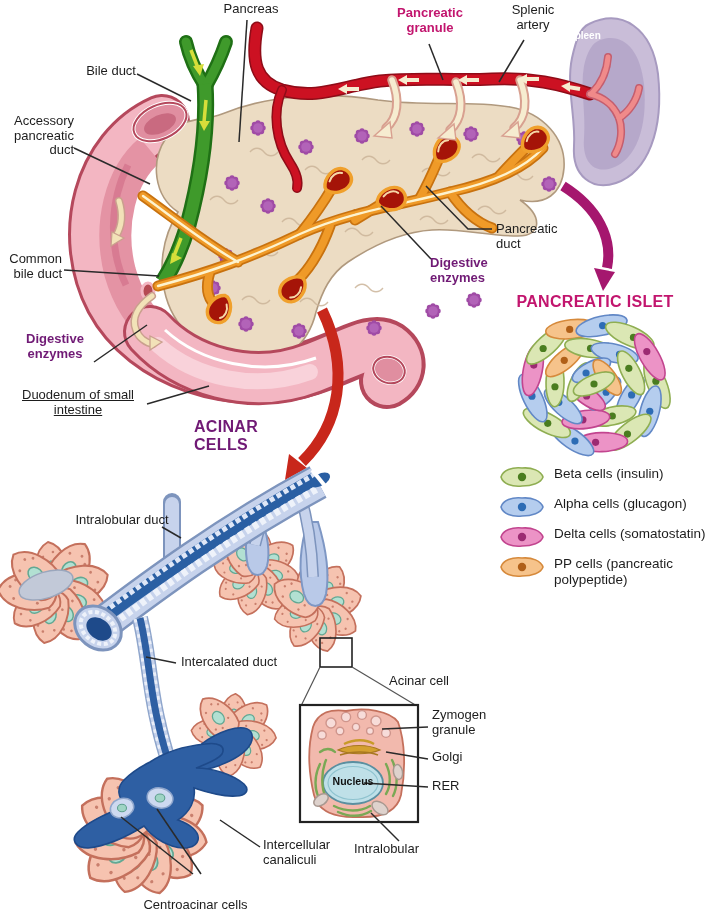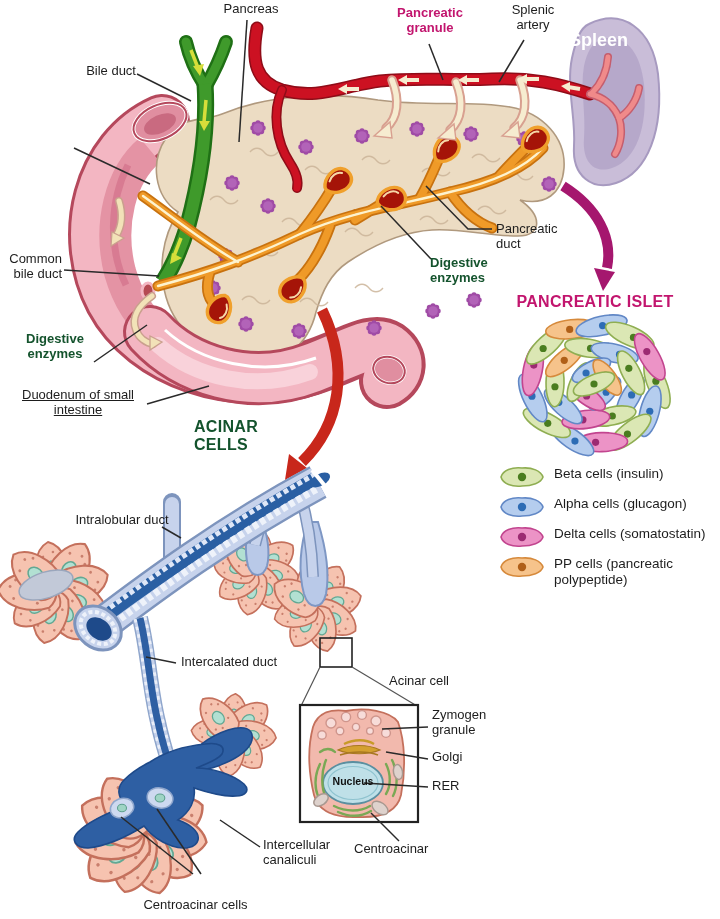--- a/index.html
+++ b/index.html
@@ -1,22 +1,22 @@
 <!DOCTYPE html>
 <html><head>
 <meta charset="utf-8">
 <style>
   html,body{margin:0;padding:0;background:#fff;}
   .stage{position:relative;width:720px;height:919px;background:#fff;overflow:hidden;
          font-family:"Liberation Sans","DejaVu Sans",sans-serif;}
   .stage svg.art{position:absolute;left:0;top:0;}
   .lbl{position:absolute;font-size:13px;line-height:1.12;color:#1d1d1d;}
-  .lbl.red{color:#14532d;font-weight:bold;}
+  .lbl.red{color:#701a75;font-weight:bold;}
   .lbl.magenta{color:#c2156e;font-weight:bold;}
-  .lbl.white{color:#ffffff;font-weight:bold;font-size:18px;text-align:right;}
+  .lbl.white{color:#ffffff;font-weight:bold;font-size:10px;}
   .lbl.center{text-align:center;}
   .lbl.right{text-align:right;}
   .lbl.caps{font-size:16px;letter-spacing:.3px;}
   .legend{position:absolute;left:498px;top:466px;width:222px;}
   .legend-row{display:flex;align-items:flex-start;margin-bottom:7px;}
   .legend-row svg{flex:0 0 48px;margin-right:8px;margin-top:-1px;}
   .legend-row .legend-label{font-size:13.5px;line-height:1.15;color:#1d1d1d;width:165px;}
   .nucleus-lbl{position:absolute;left:327px;top:775px;width:52px;text-align:center;
                font-size:10.5px;font-weight:bold;color:#111;}
 </style>
@@ -471,20 +471,21 @@
     <path d="M 193,874 L 121,817"></path>
     <path d="M 201,874 L 157,809"></path>
   </g>
 </svg>
 
 <div class="lbl center" style="left:216px;top:2px;width:70px;">Pancreas</div>
 <div class="lbl magenta center" style="left:385px;top:6px;width:90px;">Pancreatic granule</div>
 <div class="lbl center" style="left:498px;top:3px;width:70px;">Splenic artery</div>
 <div class="lbl white" style="left:568px;top:30px;width:60px;">Spleen</div>
 <div class="lbl right" style="left:70px;top:64px;width:66px;">Bile duct</div>
+<div class="lbl right" style="left:0px;top:114px;width:74px;">Accessory pancreatic duct</div>
 <div class="lbl right" style="left:0px;top:252px;width:62px;">Common bile duct</div>
 <div class="lbl red center" style="left:14px;top:332px;width:82px;">Digestive enzymes</div>
 <div class="lbl center" style="left:10px;top:388px;width:136px;text-decoration:underline;">Duodenum of small intestine</div>
 <div class="lbl red caps" style="left:194px;top:418px;width:120px;">ACINAR CELLS</div>
 <div class="lbl" style="left:496px;top:222px;width:72px;">Pancreatic duct</div>
 <div class="lbl red" style="left:430px;top:256px;width:80px;">Digestive enzymes</div>
 <div class="lbl magenta caps center" style="left:502px;top:293px;width:186px;">PANCREATIC ISLET</div>
 
 <div class="legend">
   <div class="legend-row">
@@ -517,17 +518,17 @@
   </div>
 </div>
 
 <div class="lbl center" style="left:72px;top:513px;width:100px;">Intralobular duct</div>
 <div class="lbl" style="left:181px;top:655px;width:120px;">Intercalated duct</div>
 <div class="lbl" style="left:389px;top:674px;width:80px;">Acinar cell</div>
 <div class="lbl" style="left:432px;top:708px;width:66px;">Zymogen granule</div>
 <div class="lbl" style="left:432px;top:750px;width:60px;">Golgi</div>
 <div class="lbl" style="left:432px;top:779px;width:60px;">RER</div>
 <div class="nucleus-lbl">Nucleus</div>
-<div class="lbl" style="left:354px;top:842px;width:95px;">Centroacinar</div>
+<div class="lbl" style="left:354px;top:842px;width:95px;">Intralobular</div>
 <div class="lbl" style="left:263px;top:838px;width:100px;">Intercellular canaliculi</div>
 <div class="lbl center" style="left:138px;top:898px;width:115px;">Centroacinar cells</div>
 
 </div>
 
 </body></html>

